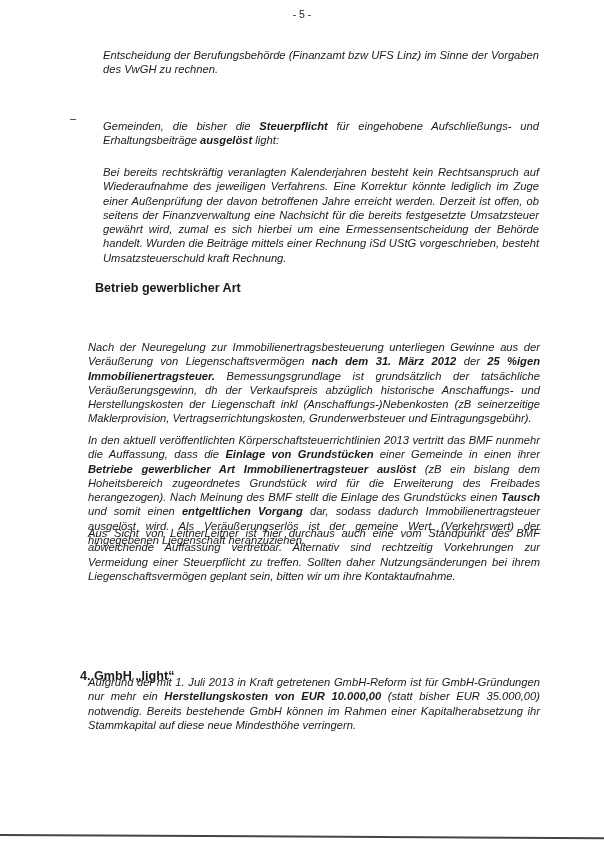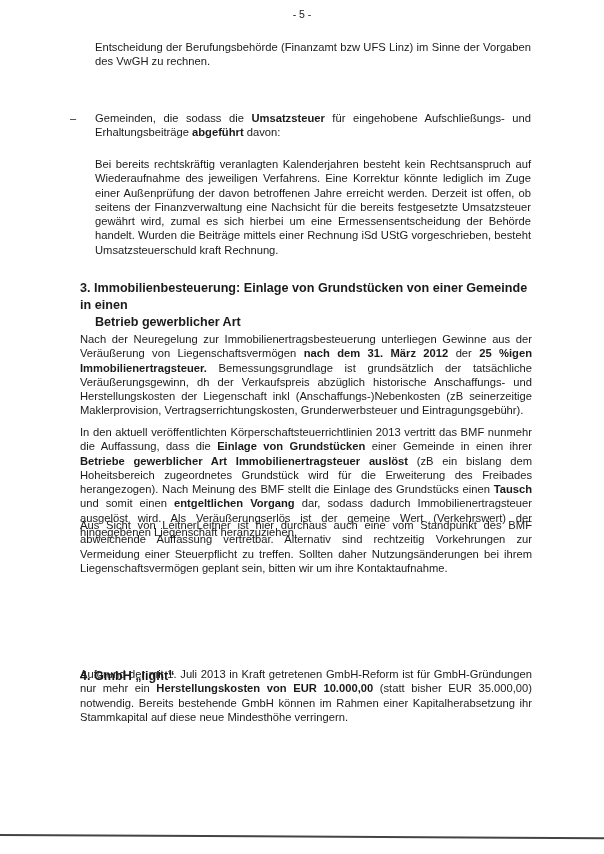--- a/index.html
+++ b/index.html
@@ -1,39 +1,38 @@
 <!DOCTYPE html>
 <html><head>
 <meta charset="utf-8">
 <style>
   html, body { margin: 0; padding: 0; background: #ffffff; }
   body { width: 604px; height: 854px; position: relative; overflow: hidden;
          font-family: "Liberation Sans", sans-serif; color: #1a1a1a; font-size: 11.2px; }
   .page-number { position: absolute; top: 8px; left: 0; width: 604px; text-align: center; font-size: 10.5px; }
-  .p { position: absolute; line-height: 14.3px; text-align: justify; margin: 0; }
+  .p { position: absolute; line-height: 14.3px; text-align: justify; margin: 8px; font-style: italic; }
   .p b { font-weight: bold; }
   .heading { position: absolute; font-weight: bold; font-size: 12.6px; line-height: 17px; margin: 0; }
   .dash { position: absolute; left: 70px; top: 112px; font-size: 11px; }
   .rule { position: absolute; left: 0; top: 834px; width: 604px; height: 1.5px; background: #444;
           transform: rotate(0.3deg); transform-origin: left; }
 </style>
 </head>
 <body>
 
 <div class="page-number">- 5 -</div>
 
 <p class="p" style="left:95px; top:40px; width:436px;">Entscheidung der Berufungsbehörde (Finanzamt bzw UFS Linz) im Sinne der Vorgaben des VwGH zu rechnen.</p>
 
 <span class="dash">–</span>
-<p class="p" style="left:95px; top:111px; width:436px;"><span>Gemeinden, die sodass die </span><b>Umsatzsteuer</b><span> für eingehobene Aufschließungs- und Erhaltungsbeiträge </span><b>abgeführt</b><span> davon:</span></p>
+<p class="p" style="left:95px; top:111px; width:436px;"><span>Gemeinden, die bisher die </span><b>Steuerpflicht</b><span> für eingehobene Aufschließungs- und Erhaltungsbeiträge </span><b>ausgelöst</b><span> light:</span></p>
 
 <p class="p" style="left:95px; top:157px; width:436px;">Bei bereits rechtskräftig veranlagten Kalenderjahren besteht kein Rechtsanspruch auf Wiederaufnahme des jeweiligen Verfahrens. Eine Korrektur könnte lediglich im Zuge einer Außenprüfung der davon betroffenen Jahre erreicht werden. Derzeit ist offen, ob seitens der Finanzverwaltung eine Nachsicht für die bereits festgesetzte Umsatzsteuer gewährt wird, zumal es sich hierbei um eine Ermessensentscheidung der Behörde handelt. Wurden die Beiträge mittels einer Rechnung iSd UStG vorgeschrieben, besteht Umsatzsteuerschuld kraft Rechnung.</p>
 
 <div class="heading" style="left:80px; top:280px; width:452px;">
-  <div>3. Immobilienbesteuerung: Einlage von Grundstücken von einer Gemeinde in einen</div>
   <div style="padding-left:15px;">Betrieb gewerblicher Art</div>
 </div>
 
 <p class="p" style="left:80px; top:332px; width:452px;"><span>Nach der Neuregelung zur Immobilienertragsbesteuerung unterliegen Gewinne aus der Veräußerung von Liegenschaftsvermögen </span><b>nach dem 31. März 2012</b><span> der </span><b>25 %igen Immobilienertragsteuer.</b><span> Bemessungsgrundlage ist grundsätzlich der tatsächliche Veräußerungsgewinn, dh der Verkaufspreis abzüglich historische Anschaffungs- und Herstellungskosten der Liegenschaft inkl (Anschaffungs-)Nebenkosten (zB seinerzeitige Maklerprovision, Vertragserrichtungskosten, Grunderwerbsteuer und Eintragungsgebühr).</span></p>
 
 <p class="p" style="left:80px; top:425px; width:452px;"><span>In den aktuell veröffentlichten Körperschaftsteuerrichtlinien 2013 vertritt das BMF nunmehr die Auffassung, dass die </span><b>Einlage von Grundstücken</b><span> einer Gemeinde in einen ihrer </span><b>Betriebe gewerblicher Art Immobilienertragsteuer auslöst</b><span> (zB ein bislang dem Hoheitsbereich zugeordnetes Grundstück wird für die Erweiterung des Freibades herangezogen). Nach Meinung des BMF stellt die Einlage des Grundstücks einen </span><b>Tausch</b><span> und somit einen </span><b>entgeltlichen Vorgang</b><span> dar, sodass dadurch Immobilienertragsteuer ausgelöst wird. Als Veräußerungserlös ist der gemeine Wert (Verkehrswert) der hingegebenen Liegenschaft heranzuziehen.</span></p>
 
 <p class="p" style="left:80px; top:518px; width:452px;">Aus Sicht von LeitnerLeitner ist hier durchaus auch eine vom Standpunkt des BMF abweichende Auffassung vertretbar. Alternativ sind rechtzeitig Vorkehrungen zur Vermeidung einer Steuerpflicht zu treffen. Sollten daher Nutzungsänderungen bei ihrem Liegenschaftsvermögen geplant sein, bitten wir um ihre Kontaktaufnahme.</p>
 
 <div class="heading" style="left:80px; top:668px;">4. GmbH „light“</div>

